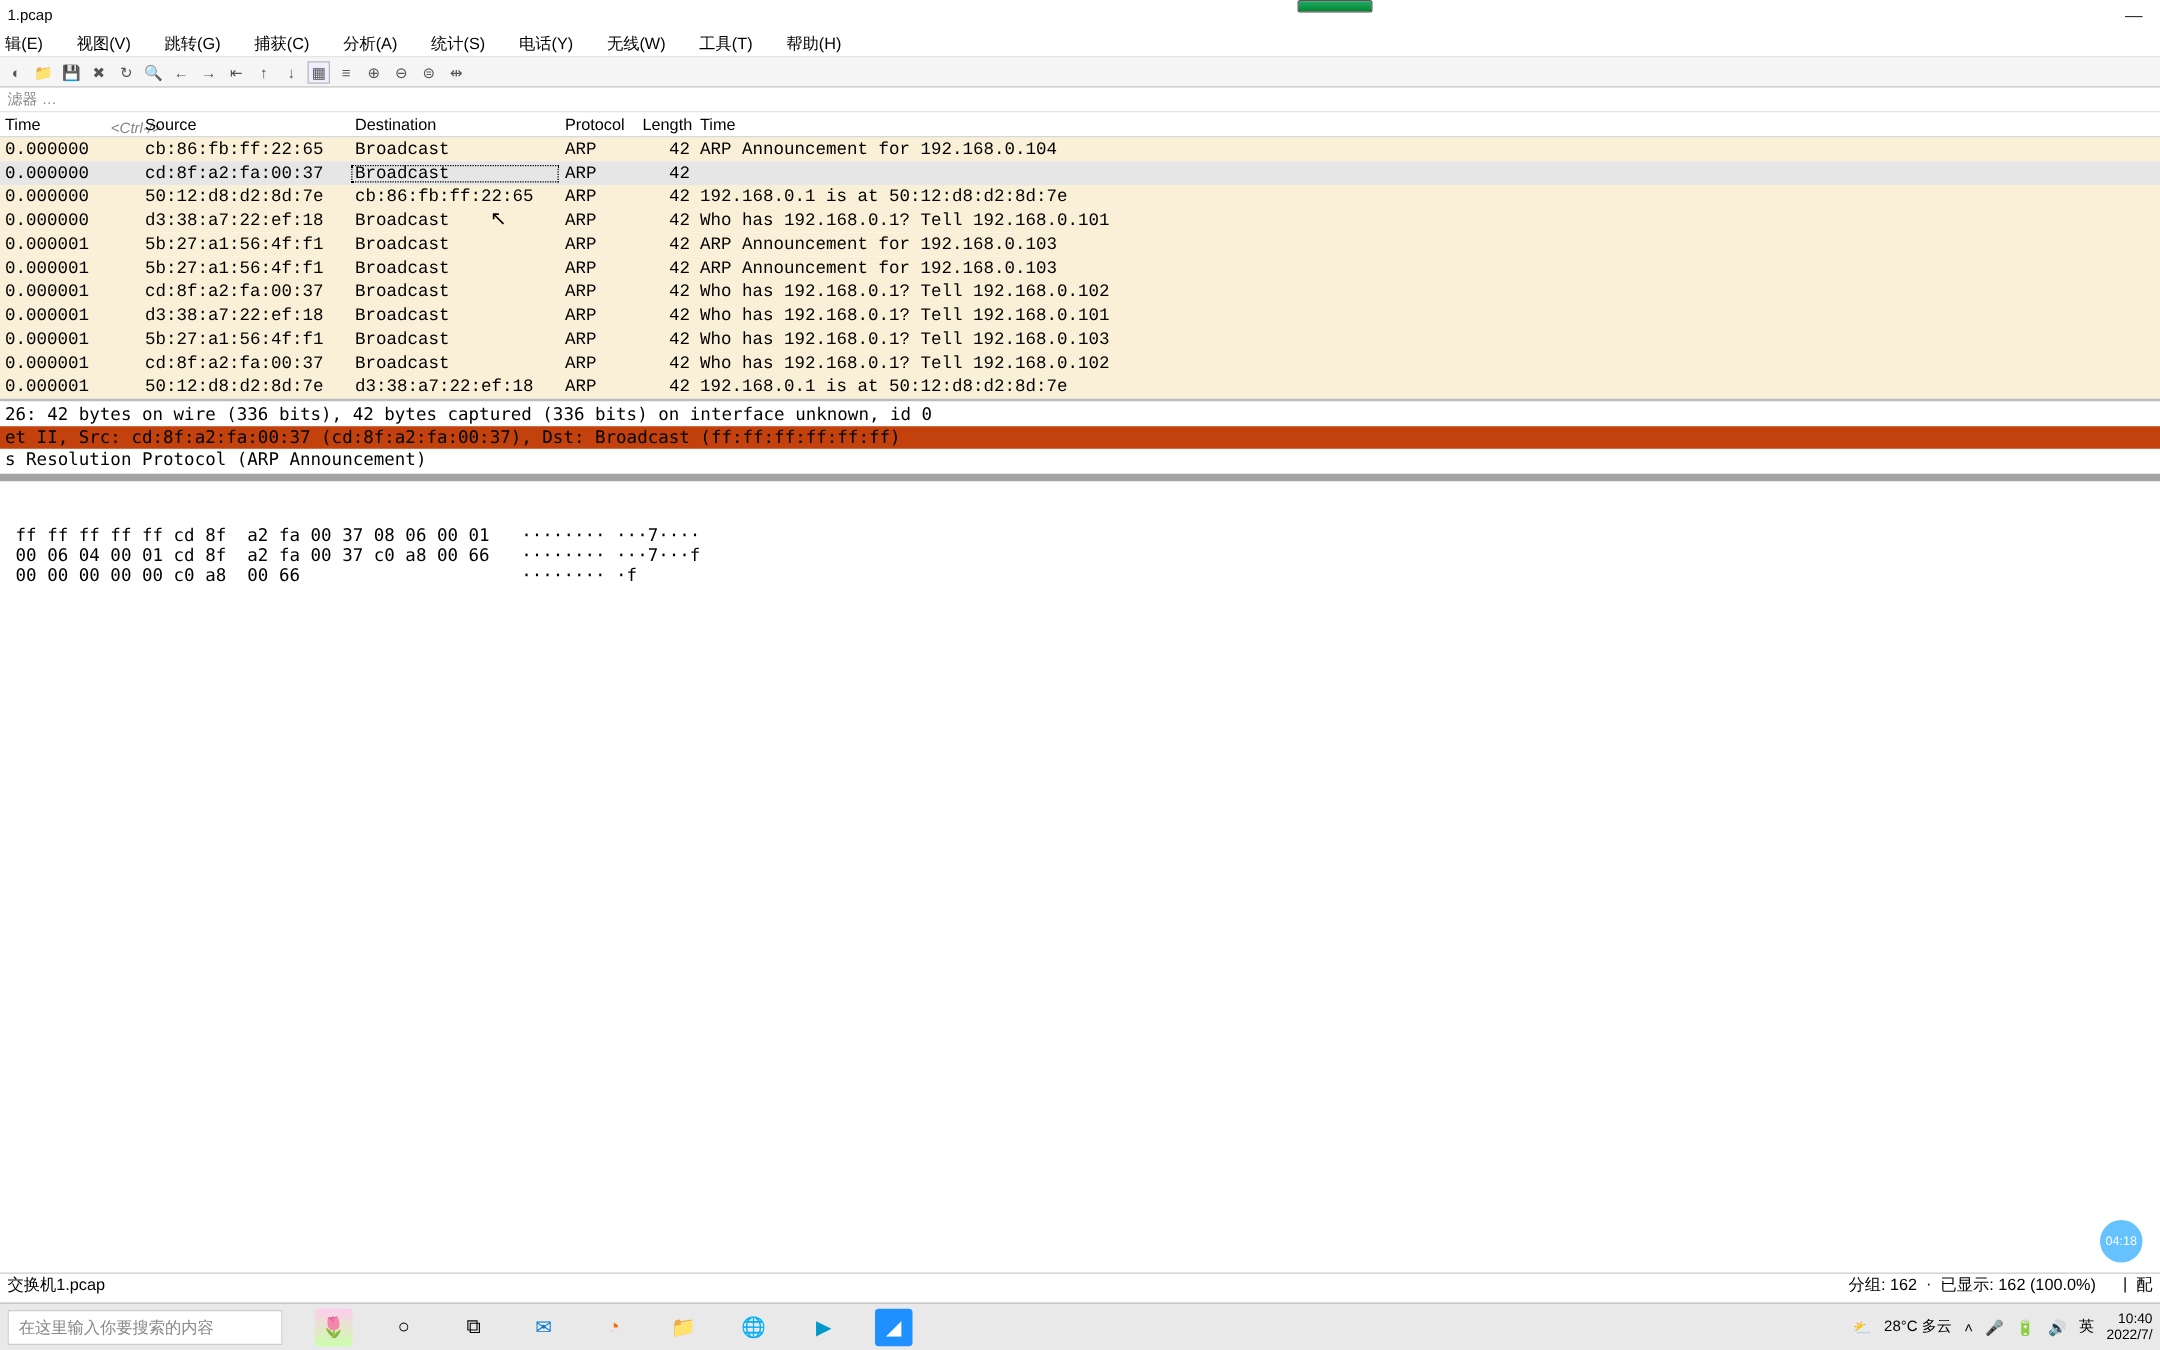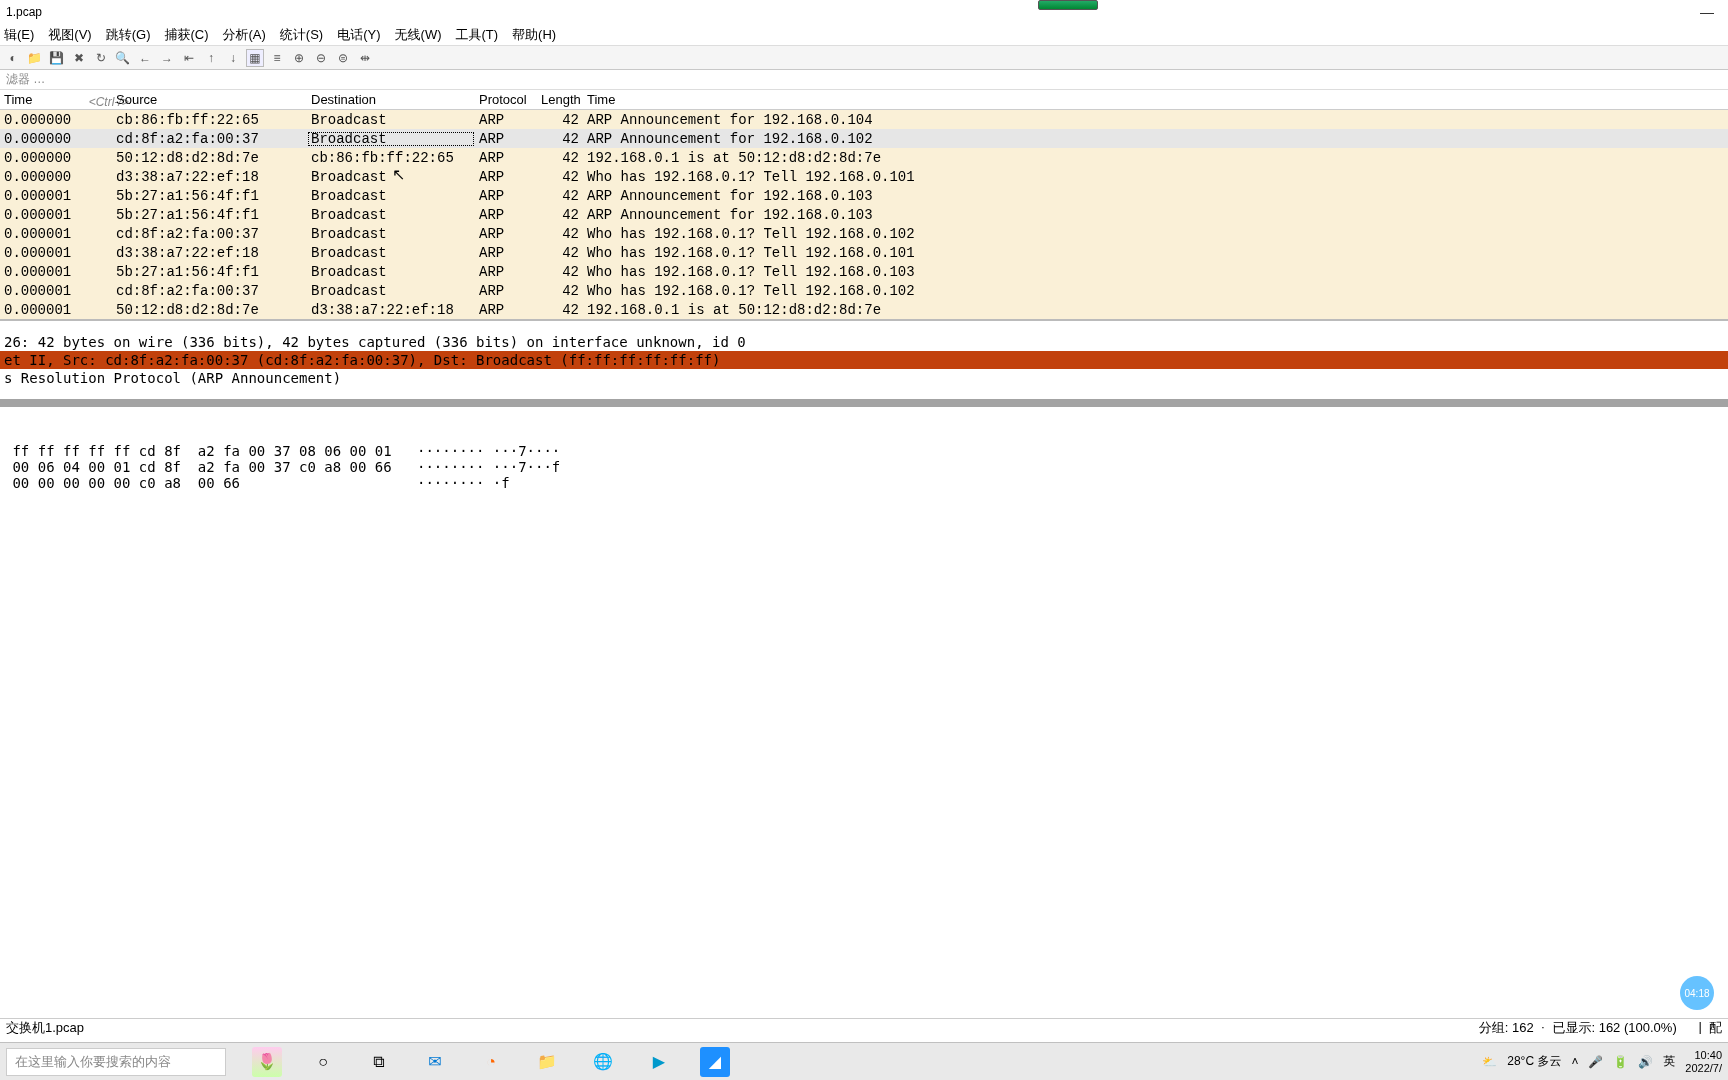--- a/index.html
+++ b/index.html
@@ -5,48 +5,48 @@
 * { margin: 0; padding: 0; box-sizing: border-box; }
 body { font-family: "Segoe UI", Tahoma, sans-serif; font-size: 13px; background: #fff; width: 1728px; height: 1080px; overflow: hidden; position: relative; }
 
 
 .titlebar { height: 24px; display: flex; align-items: center; padding: 0 6px; font-size: 12px; position: relative; }
 .titlebar .winctl { position: absolute; right: 14px; top: 4px; display: flex; gap: 22px; }
 .titlebar .winctl span { font-size: 14px; color: #333; cursor: default; }
 .titlebar .device { position: absolute; left: 1038px; top: 0; width: 60px; height: 10px; background: linear-gradient(#2a6, #083); border: 1px solid #555; border-radius: 2px; }
 
 
-.menubar { height: 22px; display: flex; align-items: center; gap: 14px; padding: 0 4px; font-size: 13px; border-bottom: 1px solid #ddd; }
+.menubar { height: 22px; display: flex; align-items: center; gap: 27px; padding: 0 4px; font-size: 13px; border-bottom: 1px solid #ddd; }
 .menubar span { cursor: default; }
 
 
 .toolbar { height: 24px; display: flex; align-items: center; gap: 4px; padding: 0 4px; border-bottom: 1px solid #c8c8c8; background: #f5f5f5; }
 .tbtn { width: 18px; height: 18px; display: inline-flex; align-items: center; justify-content: center; font-size: 12px; color: #555; border: 1px solid transparent; }
 .tbtn.sep { border: 1px solid #bbb; background: #eef; }
 
 
 .filterbar { height: 20px; display: flex; align-items: center; padding: 0 6px; font-size: 12px; color: #888; border-bottom: 1px solid #ddd; gap: 20px; }
 .filterbar .hint { font-style: italic; margin-top: 45px; }
 
 
 .pkttbl { font-family: "Consolas", "Courier New", monospace; font-size: 14px; }
 .pkthdr { display: flex; height: 20px; align-items: center; border-bottom: 1px solid #ccc; background: #fff; font-family: "Segoe UI", sans-serif; font-size: 13px; justify-content: space-between; }
 .pkthdr > div, .pktrow > div { padding: 0 4px; overflow: hidden; white-space: nowrap; }
 .c-time { width: 112px; }
 .c-src  { width: 168px; }
-.c-dst  { width: 168px; margin-left: 27px; }
+.c-dst  { width: 168px; }
 .c-prot { width: 62px; }
 .c-len  { width: 46px; text-align: right; }
 .c-info { flex: 1; padding-left: 8px; }
 .pktrow { display: flex; height: 19px; align-items: center; background: #faf0d7; }
 .pktrow.sel { background: #e6e6e6; }
 .pktrow.sel .c-dst { outline: 1px dotted #000; outline-offset: -2px; }
 
 
-.details { border-top: 2px solid #bbb; border-bottom: 8px solid #a3a3a3; padding: 12px 0; font-family: "Consolas", monospace; font-size: 14px; }
+.details { border-top: 2px solid #bbb; border-bottom: 6px solid #a3a3a3; padding: 2px 0; font-family: "Consolas", monospace; font-size: 14px; }
 .details .line { padding: 1px 4px; }
 .details .hl { background: #c2410c; }
 
 
 .hexpane { padding: 4px; font-family: "Consolas", monospace; font-size: 14px; white-space: pre; }
 
 
 .statusbar { position: absolute; bottom: 40px; left: 0; right: 0; height: 22px; border-top: 1px solid #ccc; display: flex; font-size: 13px; padding: 0 6px; }
 .statusbar .spacer { flex: 1; }
 
@@ -126,21 +126,20 @@
         <div class="c-prot">ARP</div>
         <div class="c-len">42</div>
         <div class="c-info">ARP Announcement for 192.168.0.104</div>
       </div>
       <div class="pktrow sel">
         <div class="c-time">0.000000</div>
         <div class="c-src">cd:8f:a2:fa:00:37</div>
         <div class="c-dst">Broadcast</div>
         <div class="c-prot">ARP</div>
         <div class="c-len">42</div>
-        <div class="c-info">ARP Announcement for 192.168.0.102</div>
       </div>
       <div class="pktrow">
         <div class="c-time">0.000000</div>
         <div class="c-src">50:12:d8:d2:8d:7e</div>
         <div class="c-dst">cb:86:fb:ff:22:65</div>
         <div class="c-prot">ARP</div>
         <div class="c-len">42</div>
         <div class="c-info">192.168.0.1 is at 50:12:d8:d2:8d:7e</div>
       </div>
       <div class="pktrow">

